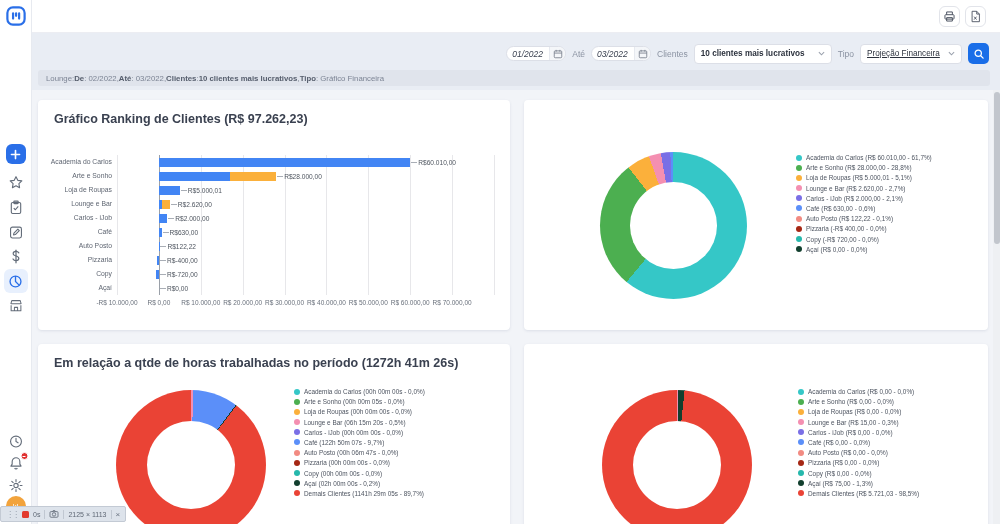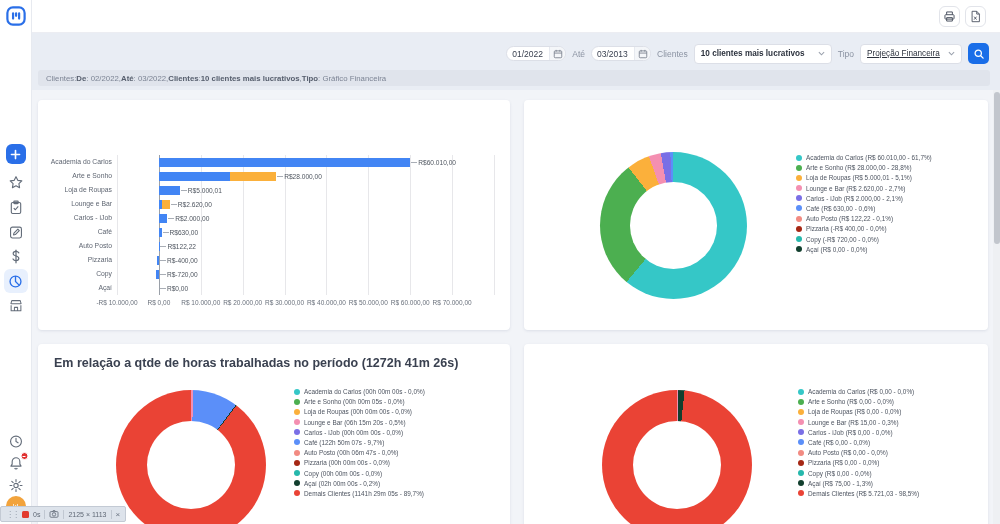--- a/index.html
+++ b/index.html
@@ -32,21 +32,21 @@
   .hbtn { position: absolute; top: 6px; width: 21px; height: 21px; background: #fff;
     border: 1px solid #e2e4ea; border-radius: 6px; color: #4a5160;
     display: flex; align-items: center; justify-content: center; cursor: pointer; }
   .hbtn.print { left: 907px; } .hbtn.excel { left: 933px; }
 
   
   .fband { position: absolute; left: 32px; top: 33px; width: 968px; height: 57px; background: #e9edf4; z-index: 4; }
   .fctrl { position: absolute; top: 10px; right: 11px; display: flex; align-items: center; gap: 6px;
     font-size: 8.5px; color: #8b93a2; }
   .dinput { display: flex; align-items: stretch; height: 15px; background: #fff;
-    border: 1px solid #dcdfe7; border-radius: 8px; overflow: hidden; }
+    border: 1px solid #dcdfe7; border-radius: 8px; overflow: hidden; font-style: italic; }
   .dtext { width: 42px; padding: 0 5px; font-size: 8.5px; color: #3a4150; display: flex; align-items: center; }
   .dical { width: 16px; background: #f4f6f9; border-left: 1px solid #e6e9ef; color: #7b828f;
     display: flex; align-items: center; justify-content: center; cursor: pointer; }
   .fsel { height: 20px; background: #fff; border: 1px solid #dcdfe7; border-radius: 4px;
     display: flex; align-items: center; padding: 0 6px; gap: 5px; color: #2c323e; cursor: pointer; }
   .fsel .val { font-size: 8.2px; } .fsel.bold .val { font-weight: 700; }
   .fsel .chev { color: #9aa1ad; }
   .searchbtn { width: 21px; height: 21px; background: #1a6ee8; border: none; border-radius: 5px;
     display: flex; align-items: center; justify-content: center; cursor: pointer; }
   .fsummary { position: absolute; left: 6px; right: 10px; top: 37px; height: 16px; background: #e0e4ec;
@@ -207,21 +207,21 @@
       <span class="dtext">01/2022</span>
       <span class="dical">
         <svg width="10" height="10" viewBox="0 0 16 16" fill="none" stroke="currentColor" stroke-width="1.4">
             <rect x="2" y="3" width="12" height="11" rx="1.5"></rect>
             <path d="M2 6.5h12M5 1.4v3M11 1.4v3"></path>
           </svg>
       </span>
     </span>
     <span>Até</span>
     <span class="dinput">
-      <span class="dtext">03/2013</span>
+      <span class="dtext">03/2022</span>
       <span class="dical">
         <svg width="10" height="10" viewBox="0 0 16 16" fill="none" stroke="currentColor" stroke-width="1.4">
             <rect x="2" y="3" width="12" height="11" rx="1.5"></rect>
             <path d="M2 6.5h12M5 1.4v3M11 1.4v3"></path>
           </svg>
       </span>
     </span>
     <span>Clientes</span>
     <span class="fsel bold" style="width:138px; justify-content:space-between;">
       <span class="val">10 clientes mais lucrativos</span>
@@ -237,35 +237,36 @@
         </svg>
     </span>
     <button class="searchbtn">
       <svg width="12" height="12" viewBox="0 0 16 16" fill="none" stroke="#fff" stroke-width="1.7" stroke-linecap="round">
           <circle cx="7" cy="7" r="4.2"></circle>
           <path d="M10.3 10.3l3.2 3.2"></path>
         </svg>
     </button>
   </div>
   <div class="fsummary" id="filter-summary">
-      <span>Clientes: </span>
+      <span>Lounge: </span>
       <b>De</b>
       <span>: 02/2022, </span>
       <b>Até</b>
       <span>: 03/2022, </span>
       <b>Clientes</b>
       <span>: </span>
       <b>10 clientes mais lucrativos</b>
       <span>, </span>
       <b>Tipo</b>
       <span>: Gráfico Financeira</span>
     </div>
 </div>
 
 <section class="card" id="card1">
+  <h3>Gráfico Ranking de Clientes (R$ 97.262,23)</h3>
   <div class="bc">
       <div class="bc-main">
         <div class="bc-cats">
           <div class="bc-cat">Academia do Carlos</div>
           <div class="bc-cat">Arte e Sonho</div>
           <div class="bc-cat">Loja de Roupas</div>
           <div class="bc-cat">Lounge e Bar</div>
           <div class="bc-cat">Carlos - iJob</div>
           <div class="bc-cat">Café</div>
           <div class="bc-cat">Auto Posto</div>

